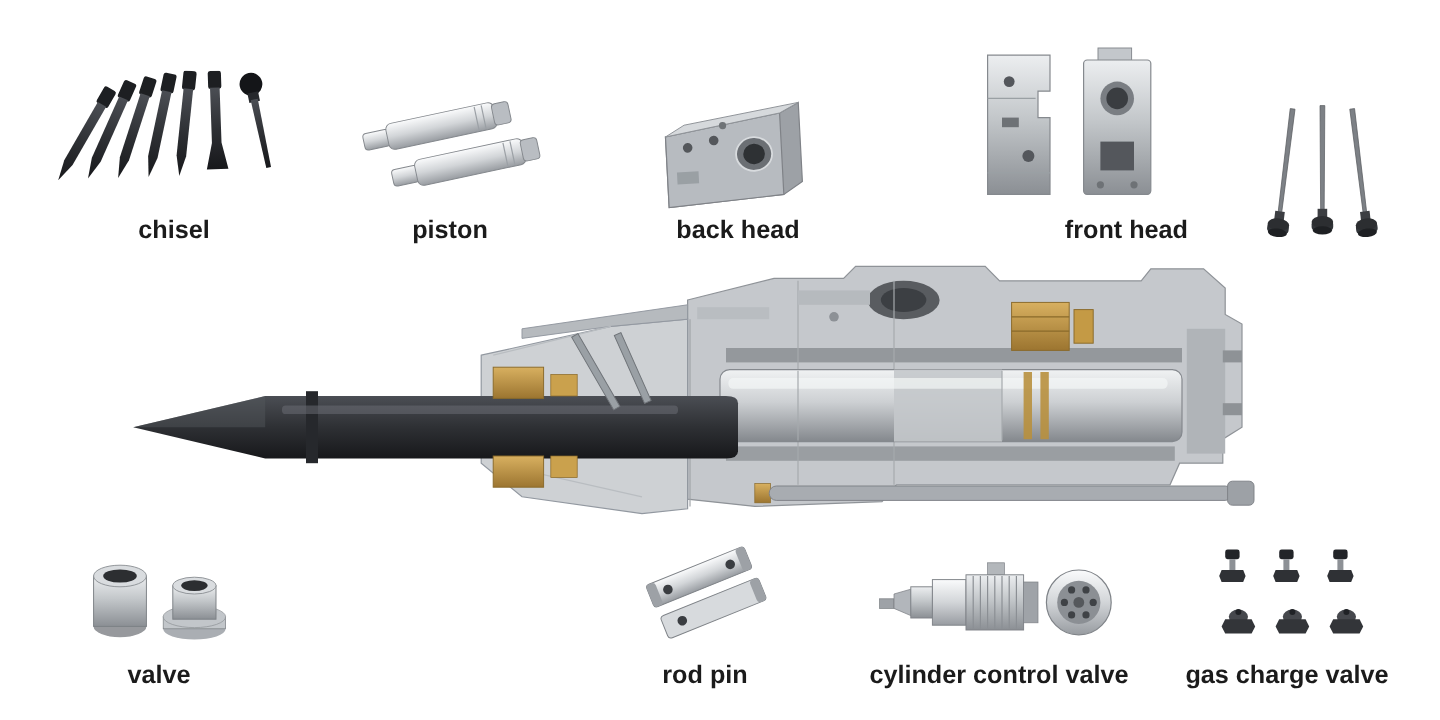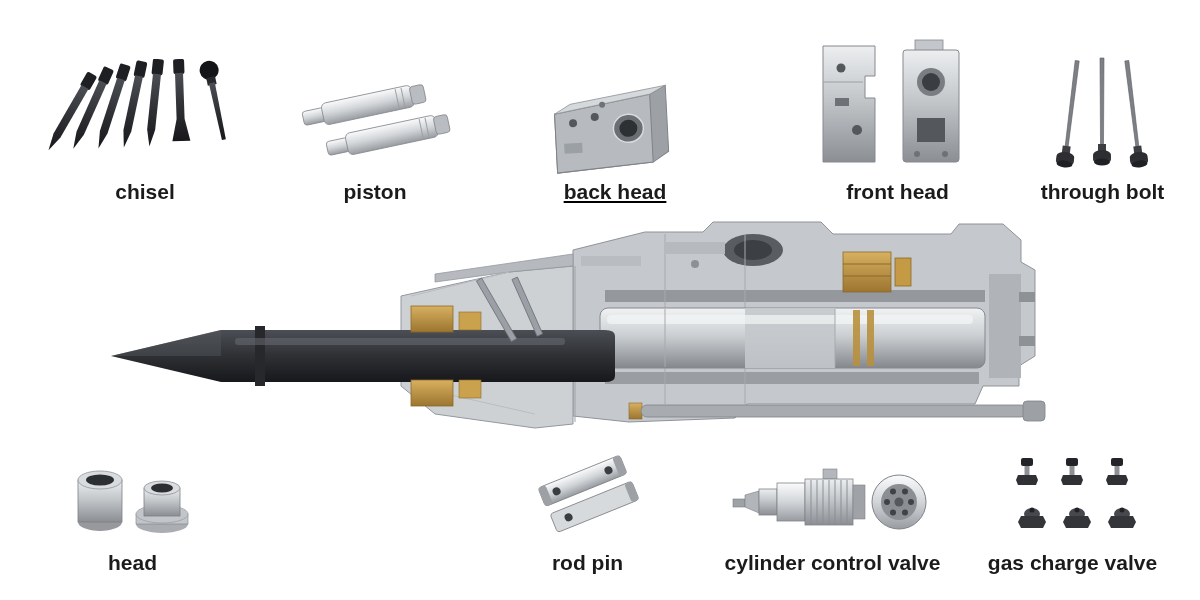--- a/index.html
+++ b/index.html
@@ -99,38 +99,38 @@
         <rect x="0" y="4" width="22" height="14" rx="3" fill="url(#metalBright)" stroke="#84888d" stroke-width="0.8"></rect>
         <rect x="20" y="0" width="92" height="22" rx="5" fill="url(#metalBright)" stroke="#84888d" stroke-width="0.8"></rect>
         <line x1="96" y1="1" x2="96" y2="21" stroke="#9ba0a5"></line>
           <line x1="102" y1="1" x2="102" y2="21" stroke="#9ba0a5"></line>
         <rect x="110" y="2" width="14" height="18" rx="3" fill="#b9bdc2" stroke="#84888d" stroke-width="0.8"></rect>
       </g>
     </svg>
     <figcaption class="part-label">piston</figcaption>
   </figure>
 
-  <figure class="part" style="left:525px;top:32px;width:180px;height:172px;margin:0;text-decoration:underline;">
+  <figure class="part" style="left:525px;top:32px;width:180px;height:172px;margin:0;">
     <svg width="180" height="108" viewBox="0 0 180 108">
       <g transform="rotate(-3 90 55)">
         <polygon points="30,45 126,30 142,22 142,88 126,98 30,104" fill="#9da1a6" stroke="#7f8287" stroke-width="1"></polygon>
         <polygon points="30,45 126,30 126,98 30,104" fill="#b7bbc0" stroke="#7f8287" stroke-width="1"></polygon>
         <polygon points="30,45 126,30 142,22 46,36" fill="#d6d9dc" stroke="#8f9398" stroke-width="0.8"></polygon>
         <ellipse cx="103" cy="63" rx="15" ry="14" fill="#6b6f74" stroke="#d8dbde" stroke-width="1.5"></ellipse>
         <ellipse cx="103" cy="63" rx="9" ry="8.5" fill="#2e3134"></ellipse>
         <circle cx="48" cy="55" r="4" fill="#54575b"></circle>
           <circle cx="70" cy="50" r="4" fill="#54575b"></circle>
         <rect x="38" y="75" width="18" height="10" fill="#9aa0a4"></rect>
         <circle cx="78" cy="38" r="3" fill="#6f7377"></circle>
       </g>
     </svg>
     <figcaption class="part-label">back head</figcaption>
   </figure>
 
-  <figure class="part" style="left:805px;top:32px;width:185px;height:172px;margin:0;">
+  <figure class="part" style="left:805px;top:32px;width:185px;height:172px;margin:0;align-items:flex-end;">
     <svg width="185" height="140" viewBox="0 0 185 140">
       <path d="M18,12 h52 v30 h-10 v22 h10 v64 h-52 z" fill="url(#metalH)" stroke="#85898e" stroke-width="1"></path>
       <circle cx="36" cy="34" r="4.5" fill="#54575c"></circle>
         <circle cx="52" cy="96" r="5" fill="#54575c"></circle>
       <rect x="30" y="64" width="14" height="8" fill="#6e7276"></rect>
       <line x1="18" y1="48" x2="58" y2="48" stroke="#9aa0a4"></line>
         <line x1="18" y1="110" x2="70" y2="110" stroke="#9aa0a4"></line>
       <rect x="110" y="6" width="28" height="14" fill="#c3c7cb" stroke="#85898e" stroke-width="0.8"></rect>
       <rect x="98" y="16" width="56" height="112" rx="3" fill="url(#metalH)" stroke="#85898e" stroke-width="1"></rect>
       <circle cx="126" cy="48" r="14" fill="#7a7e83"></circle>
@@ -159,21 +159,20 @@
           <ellipse cx="0" cy="4" rx="8" ry="3.5" fill="#1e2023"></ellipse>
       </g>
       <g transform="translate(114,116) rotate(-7)">
         <polygon points="-2,-100 2,-100 1.4,0 -1.4,0" fill="#7d8186" stroke="#5a5d61" stroke-width="0.6"></polygon>
         <rect x="-4" y="-14" width="8" height="8" fill="#3c3e42"></rect>
         <rect x="-9" y="-4" width="18" height="8" rx="3" fill="#323539"></rect>
           <ellipse cx="0" cy="-3" rx="9" ry="5" fill="#2c2e31"></ellipse>
           <ellipse cx="0" cy="4" rx="8" ry="3.5" fill="#1e2023"></ellipse>
       </g>
     </svg>
-    <figcaption class="part-label">through bolt</figcaption>
   </figure>
 
   <div class="center-art">
     <svg width="950" height="238" viewBox="0 0 950 238">
 
       <polygon points="468,42 540,24 598,24 608,14 716,14 728,26 846,26 854,16 898,16 916,32 916,54 930,62 930,148 914,158 914,178 878,178 870,196 642,196 630,210 524,214 468,208" fill="#c5c8cc" stroke="#8f9398" stroke-width="1"></polygon>
 
       <polygon points="296,88 404,64 468,58 468,216 430,220 330,206 296,178" fill="#ced1d4" stroke="#9298a0" stroke-width="1"></polygon>
       <polygon points="330,66 468,46 468,58 404,64 330,74" fill="#b6babe" stroke="#9298a0" stroke-width="0.8"></polygon>
 
@@ -238,21 +237,21 @@
       <rect x="28" y="30" width="44" height="42" fill="url(#metalH)" stroke="#7c8085" stroke-width="0.8"></rect>
       <ellipse cx="50" cy="30" rx="22" ry="9" fill="#d9dcdf" stroke="#8e9297" stroke-width="0.8"></ellipse>
       <ellipse cx="50" cy="30" rx="14" ry="5.5" fill="#2c2e31"></ellipse>
       <ellipse cx="112" cy="74" rx="26" ry="9" fill="#aaaeb3"></ellipse>
       <rect x="86" y="64" width="52" height="10" fill="#c2c6ca" stroke="#7c8085" stroke-width="0.6"></rect>
       <ellipse cx="112" cy="64" rx="26" ry="9" fill="#c2c6ca" stroke="#8e9297" stroke-width="0.6"></ellipse>
       <rect x="94" y="38" width="36" height="28" fill="url(#metalH)" stroke="#7c8085" stroke-width="0.8"></rect>
       <ellipse cx="112" cy="38" rx="18" ry="7" fill="#dadde0" stroke="#8e9297" stroke-width="0.8"></ellipse>
       <ellipse cx="112" cy="38" rx="11" ry="4.5" fill="#2c2e31"></ellipse>
     </svg>
-    <figcaption class="part-label">head</figcaption>
+    <figcaption class="part-label">valve</figcaption>
   </figure>
 
 
   <figure class="part" style="left:715px;top:443px;width:235px;height:132px;margin:0;">
     <svg width="235" height="90" viewBox="0 0 235 90">
       <rect x="18" y="44" width="12" height="8" fill="#9ea2a7" stroke="#7a7e83" stroke-width="0.6"></rect>
       <polygon points="30,40 44,36 44,58 30,52" fill="#b2b6bb" stroke="#7a7e83" stroke-width="0.6"></polygon>
       <rect x="44" y="34" width="18" height="26" fill="url(#metalH)" stroke="#7f8388" stroke-width="0.8"></rect>
       <rect x="62" y="28" width="28" height="38" fill="url(#metalBright)" stroke="#7f8388" stroke-width="0.8"></rect>
       <rect x="108" y="14" width="14" height="10" fill="#b3b7bb" stroke="#7f8388" stroke-width="0.6"></rect>

